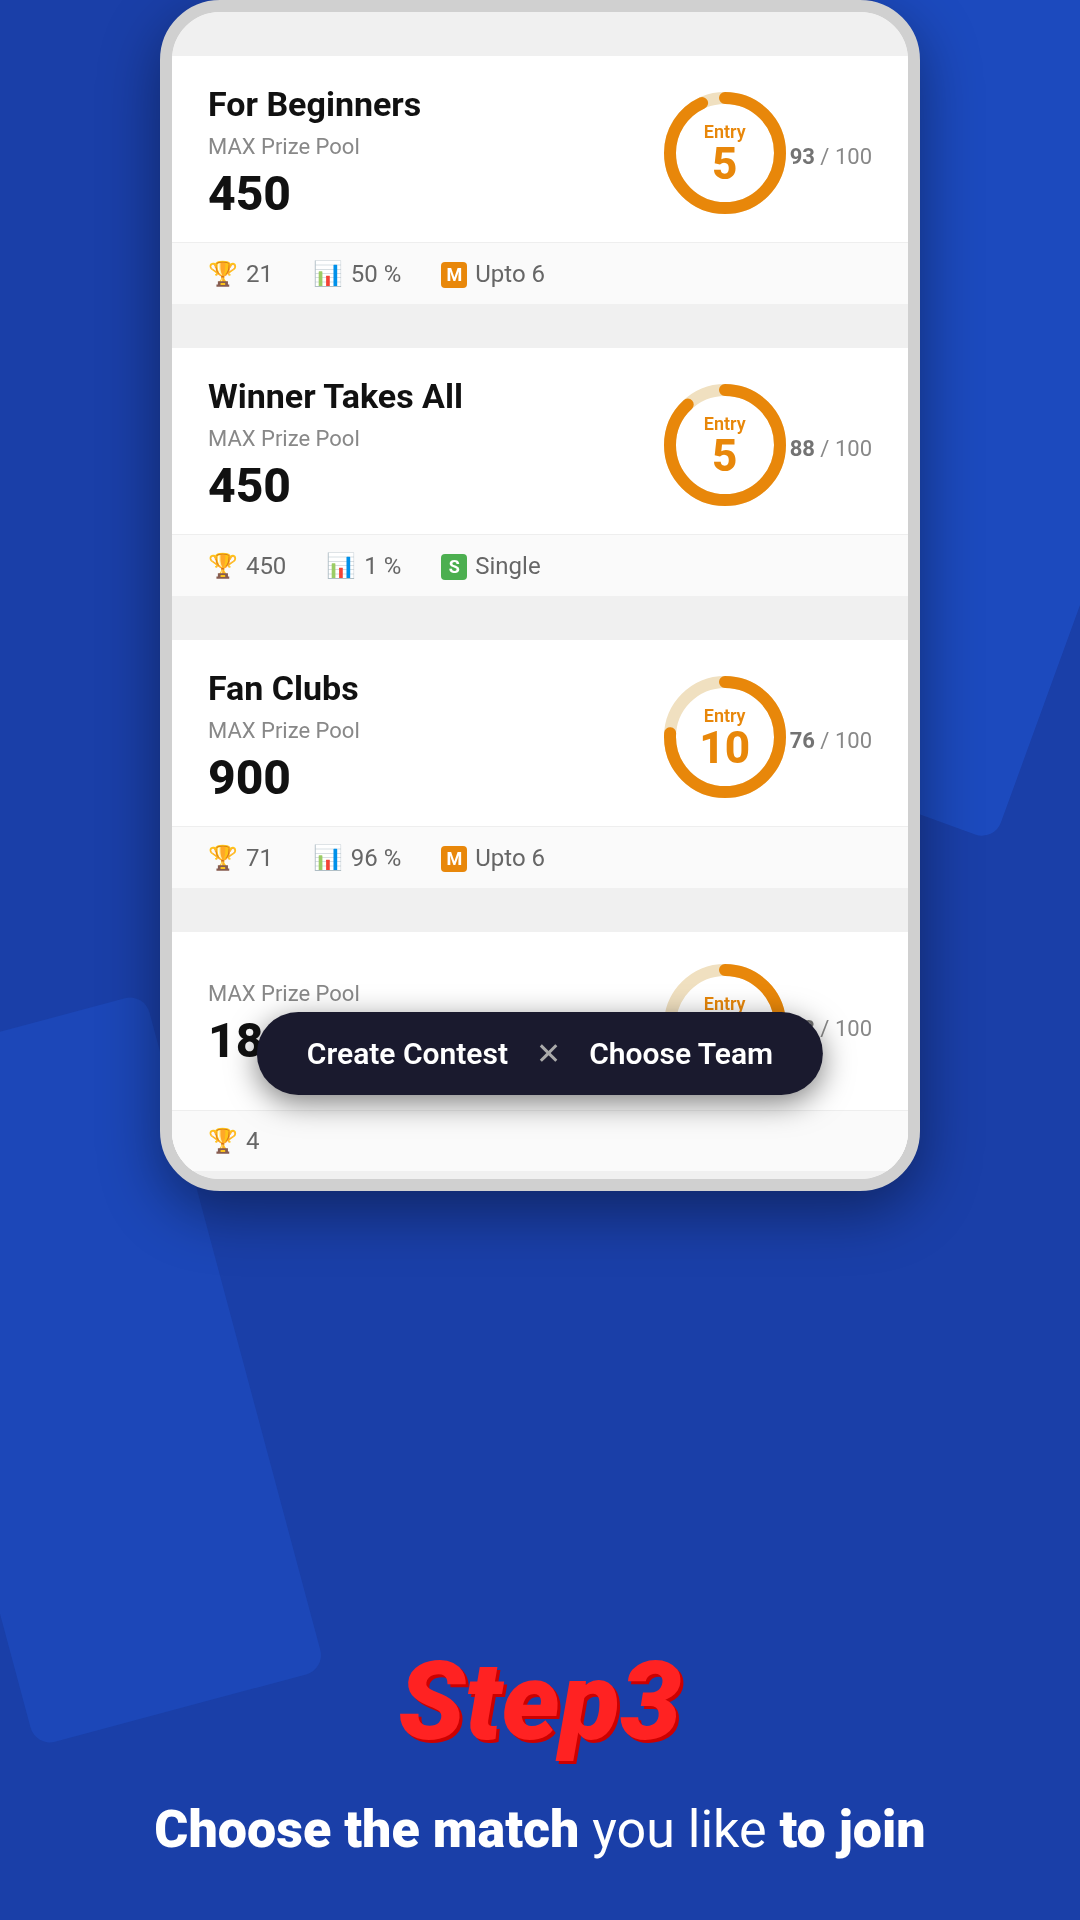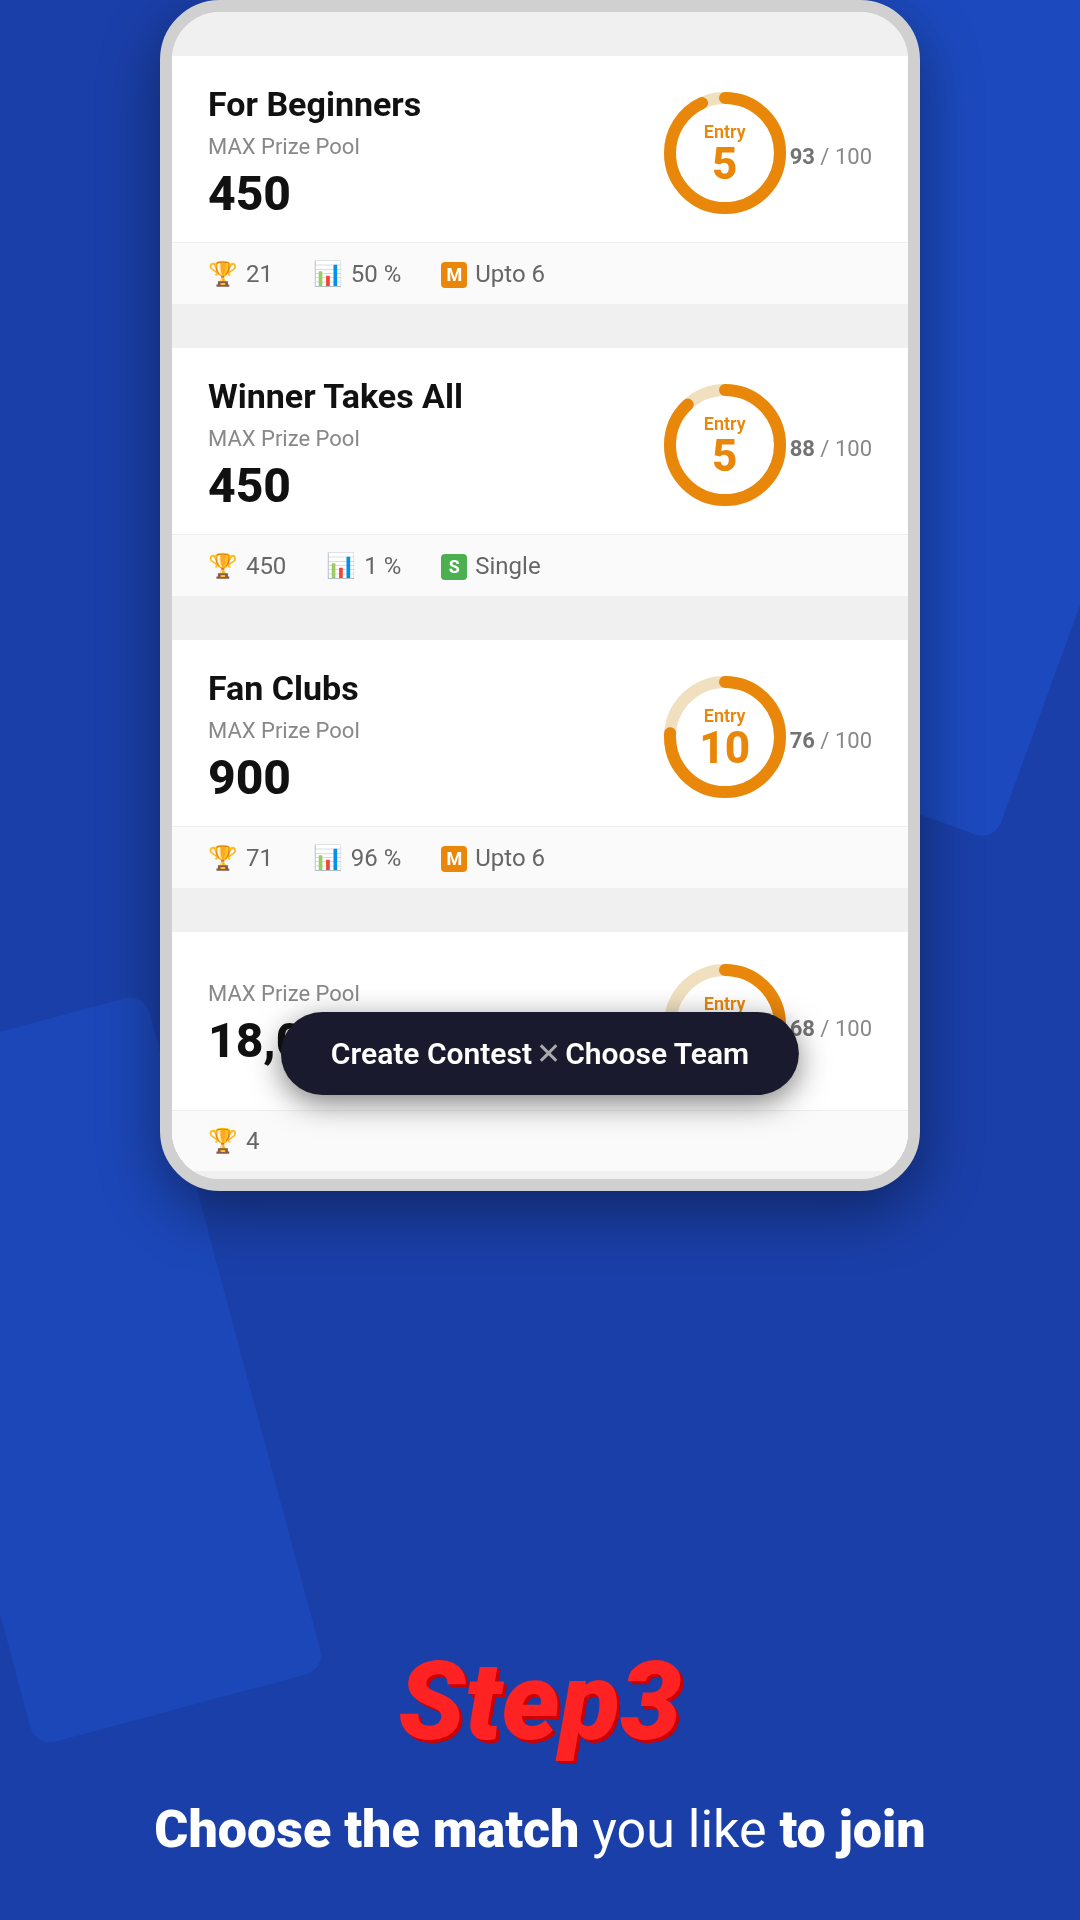--- a/index.html
+++ b/index.html
@@ -187,21 +187,21 @@
     .bottom-toolbar {
       position: absolute;
       bottom: 84px;
       left: 50%;
       transform: translateX(-50%);
       background: #1a1a2e;
       border-radius: 60px;
       padding: 24px 50px;
       display: flex;
       align-items: center;
-      gap: 4px;
+      gap: 28px;
       z-index: 20;
       box-shadow: 0 8px 30px rgba(0,0,0,0.5);
       white-space: nowrap;
     }
 
     .toolbar-btn {
       font-size: 30px;
       font-weight: 600;
       color: #fff;
     }

